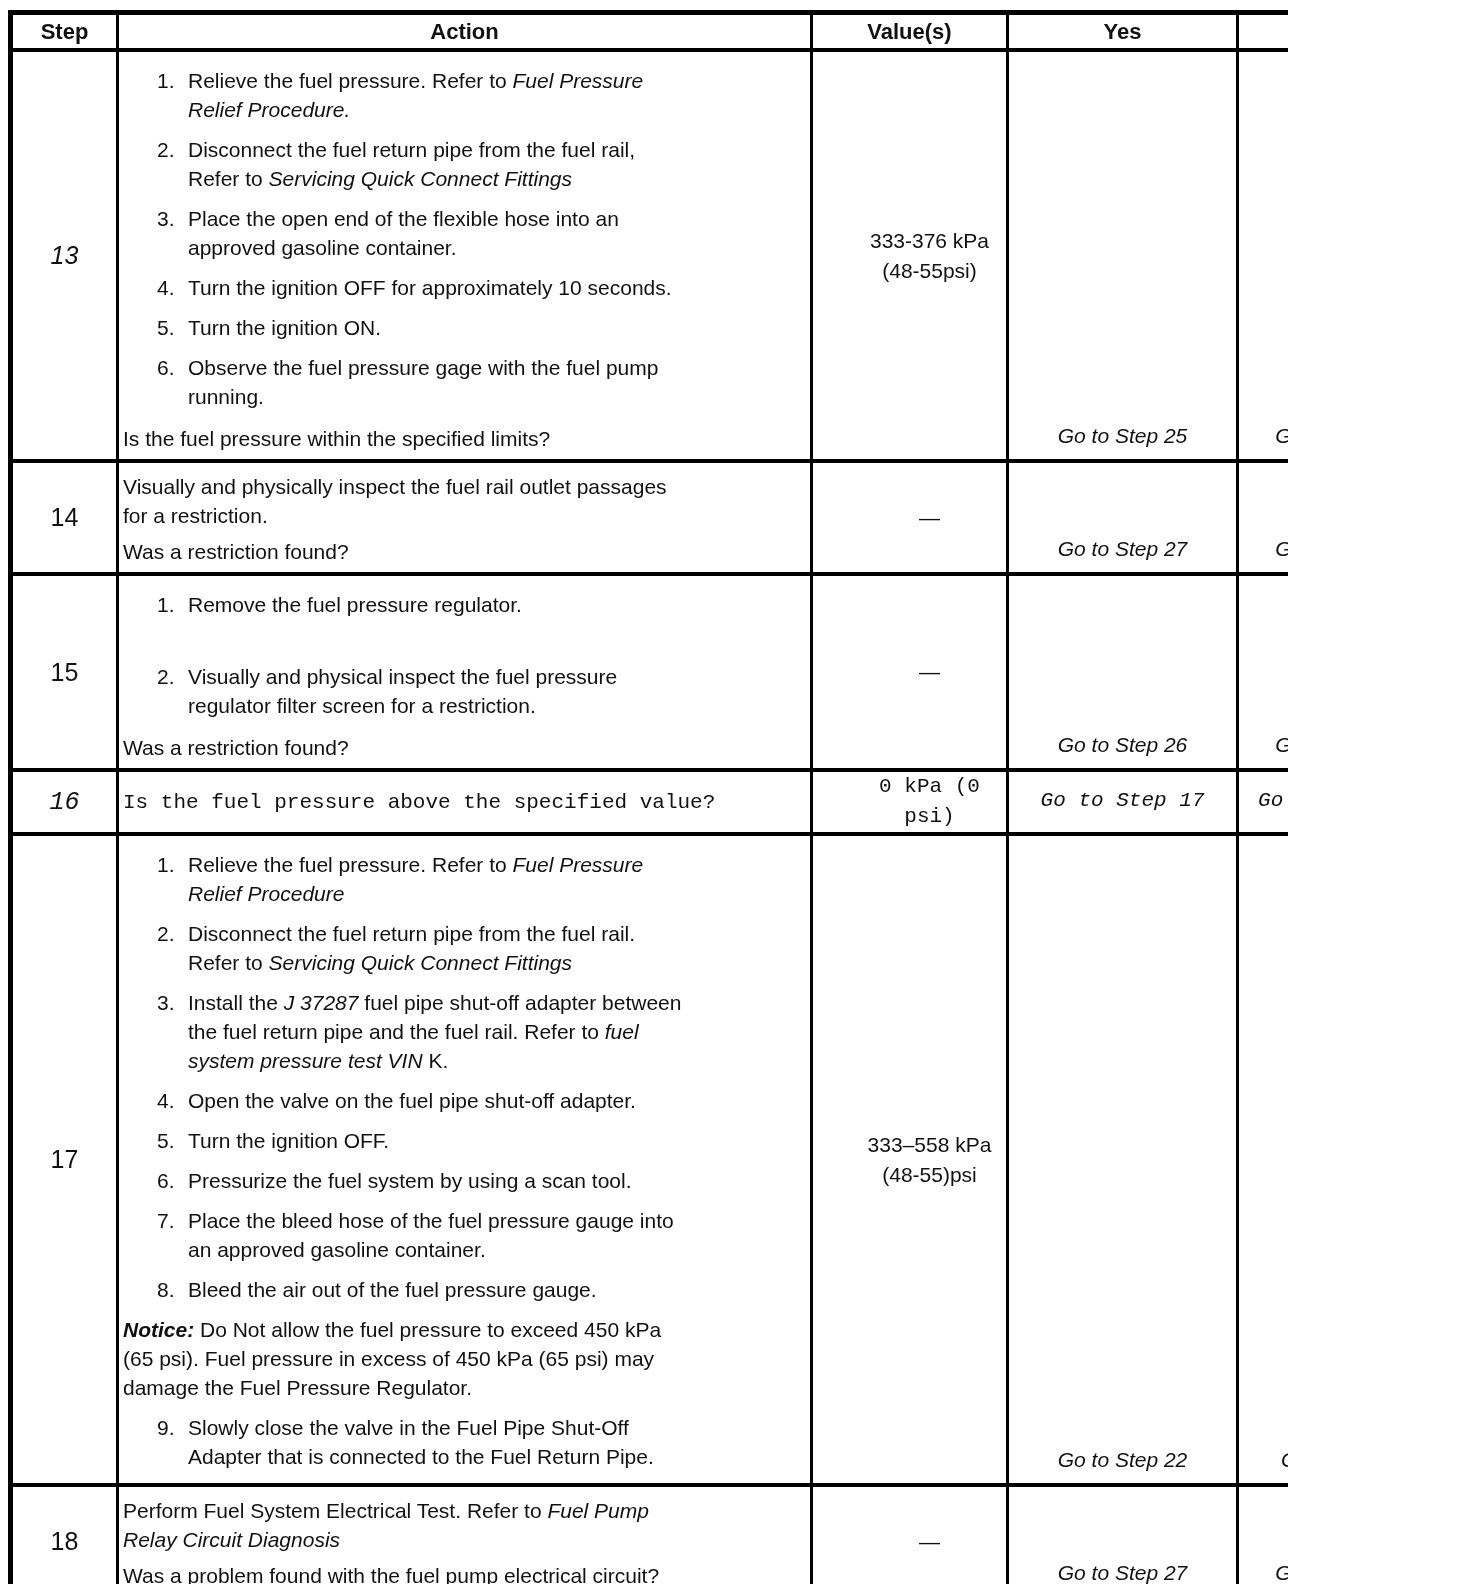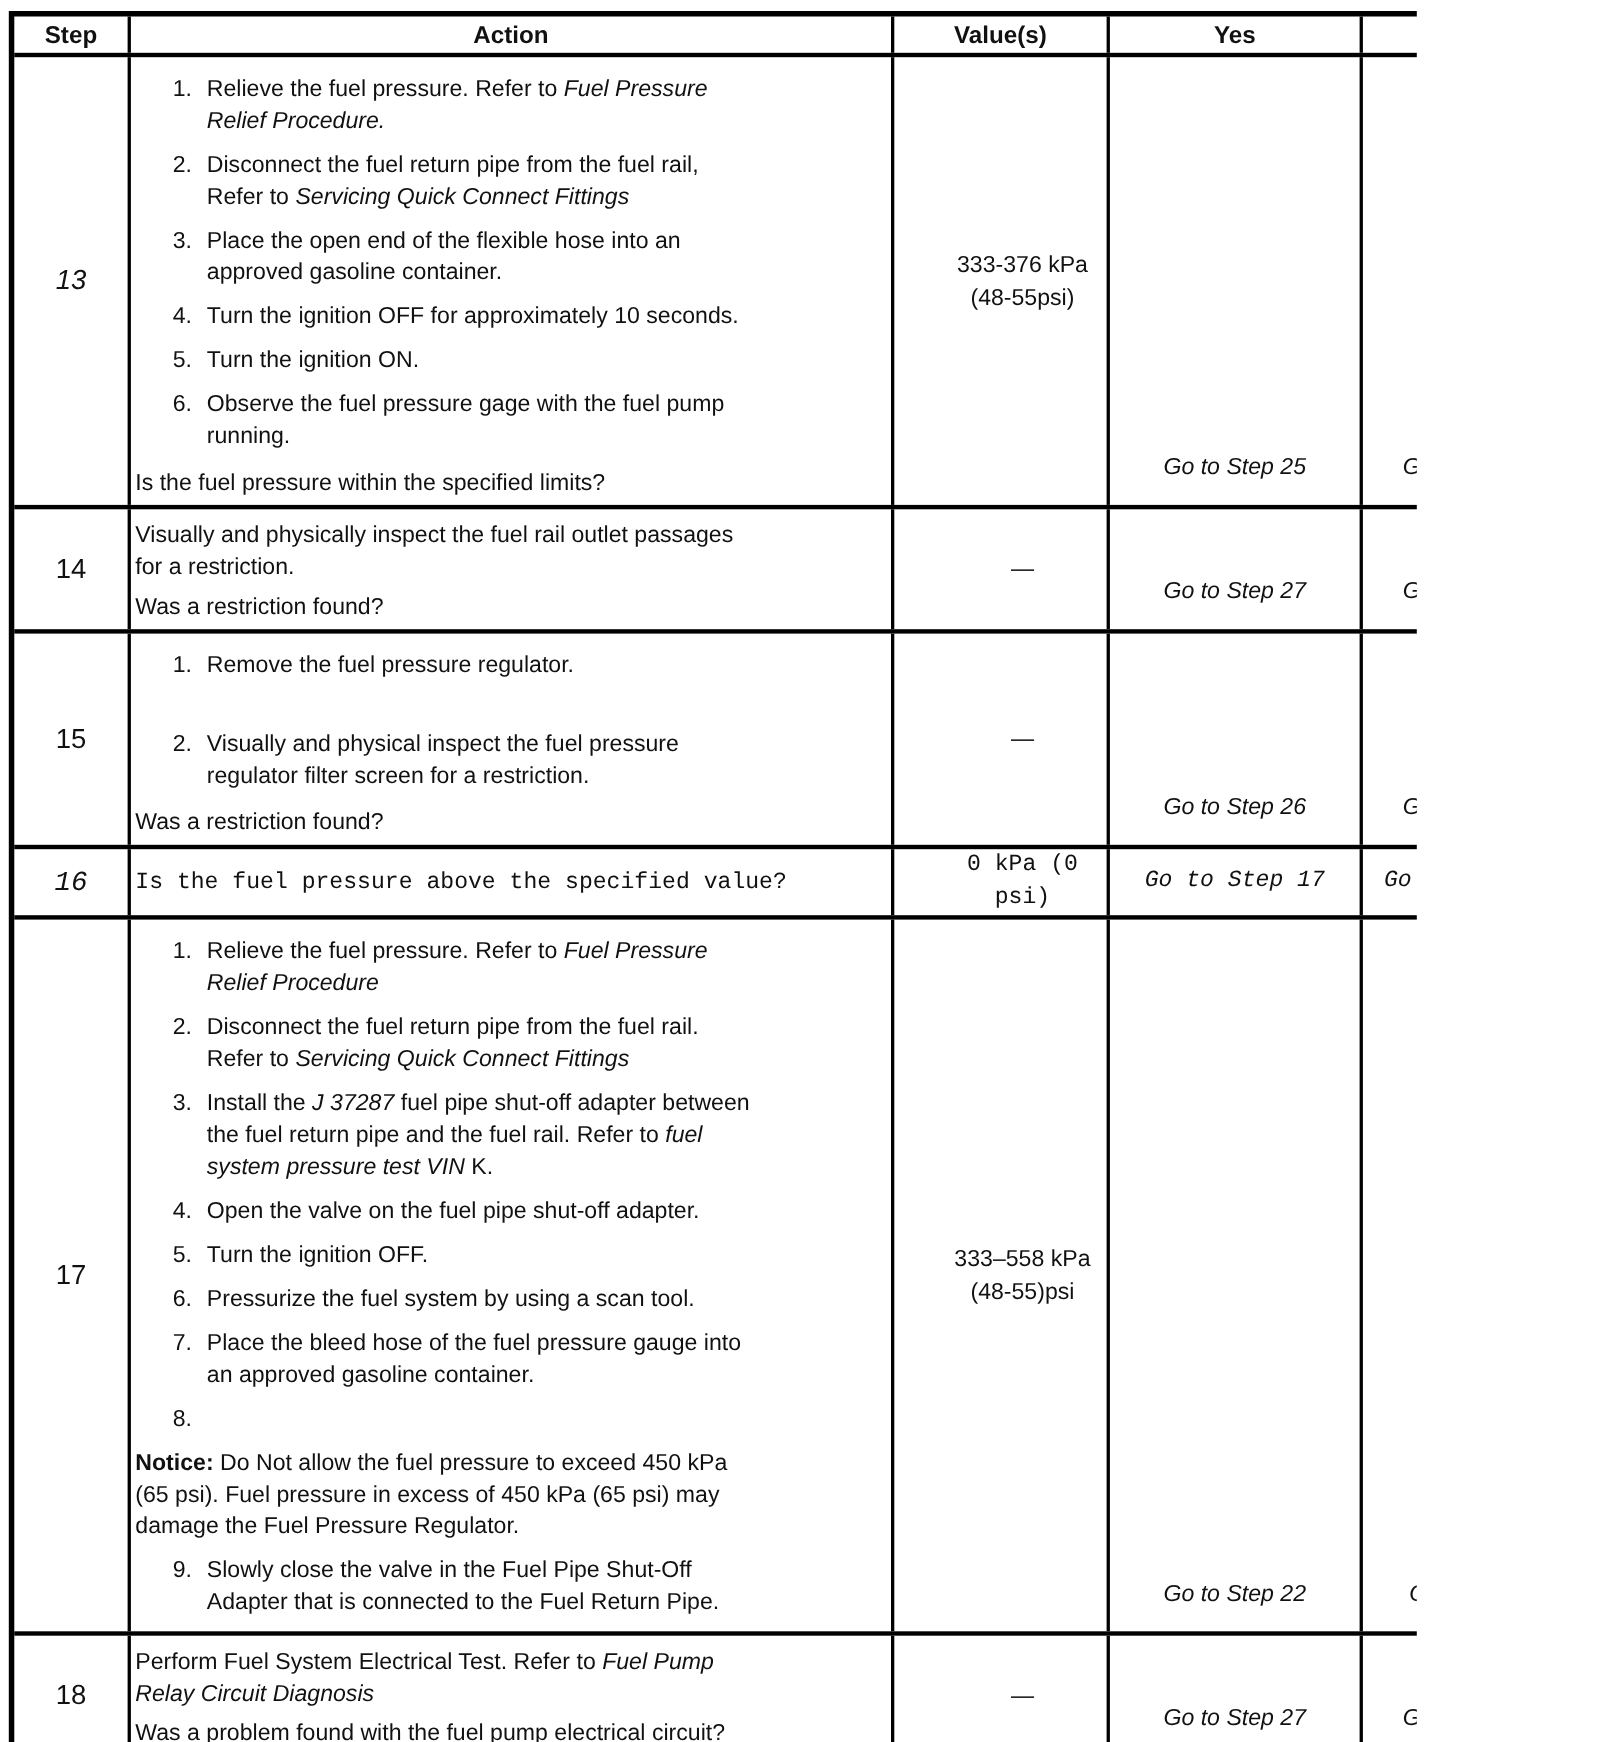--- a/index.html
+++ b/index.html
@@ -55,21 +55,21 @@
   
   .value-cell {
     display: flex; align-items: center; justify-content: center;
     text-align: center; font-size: 21px; line-height: 30px;
     white-space: pre-line;
     padding-left: 40px;
   }
   .goto-cell {
     display: flex; align-items: flex-end; justify-content: center;
     font-style: italic; font-size: 21px; line-height: 26px;
-    padding-bottom: 21px;
+    padding-bottom: 10px;
   }
 
   
   .r-14 { min-height: 106px; }
   .r-15 { min-height: 178px; }
   .r-16 { min-height: 42px; font-family: Liberation Mono, monospace; }
   .r-18 { min-height: 108px; }
 
   .r-15 .item-gap { margin-bottom: 38px; }
   .r-16 .action-cell { justify-content: center; padding-top: 4px; padding-bottom: 4px; }
@@ -211,22 +211,23 @@
           <span class="num">6.</span>
           <span class="txt"><span>Pressurize the fuel system by using a scan tool.</span></span>
         </div>
         <div class="item">
           <span class="num">7.</span>
           <span class="txt"><span>Place the bleed hose of the fuel pressure gauge into
 an approved gasoline container.</span></span>
         </div>
         <div class="item">
           <span class="num">8.</span>
-        </div>
-        <div class="notice"><span style="font-weight: bold;">Notice:</span><span> Do Not allow the fuel pressure to exceed 450 kPa
+          <span class="txt"><span>Bleed the air out of the fuel pressure gauge.</span></span>
+        </div>
+        <div class="notice"><span style="font-style: italic; font-weight: bold;">Notice:</span><span> Do Not allow the fuel pressure to exceed 450 kPa
 (65 psi). Fuel pressure in excess of 450 kPa (65 psi) may
 damage the Fuel Pressure Regulator.</span></div>
         <div class="item">
           <span class="num">9.</span>
           <span class="txt"><span>Slowly close the valve in the Fuel Pipe Shut-Off
 Adapter that is connected to the Fuel Return Pipe.</span></span>
         </div>
       </div>
       <div class="cell value-cell">333–558 kPa
 (48-55)psi</div>

